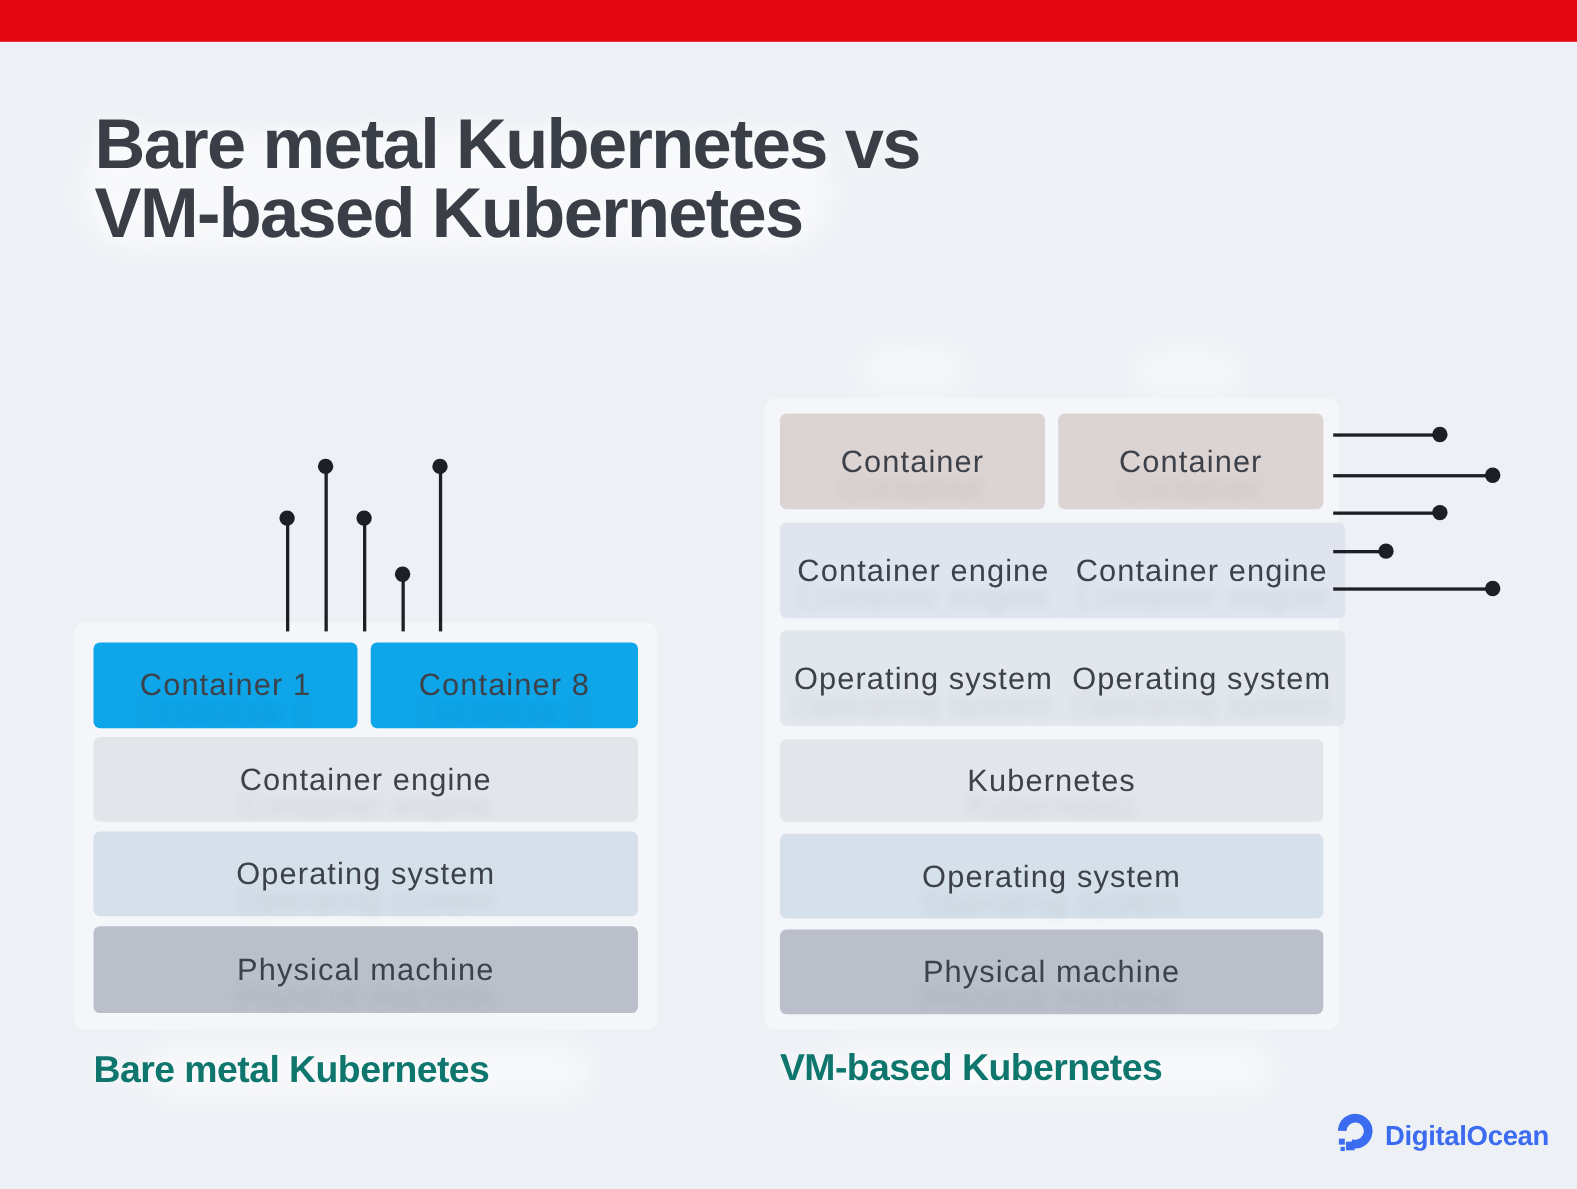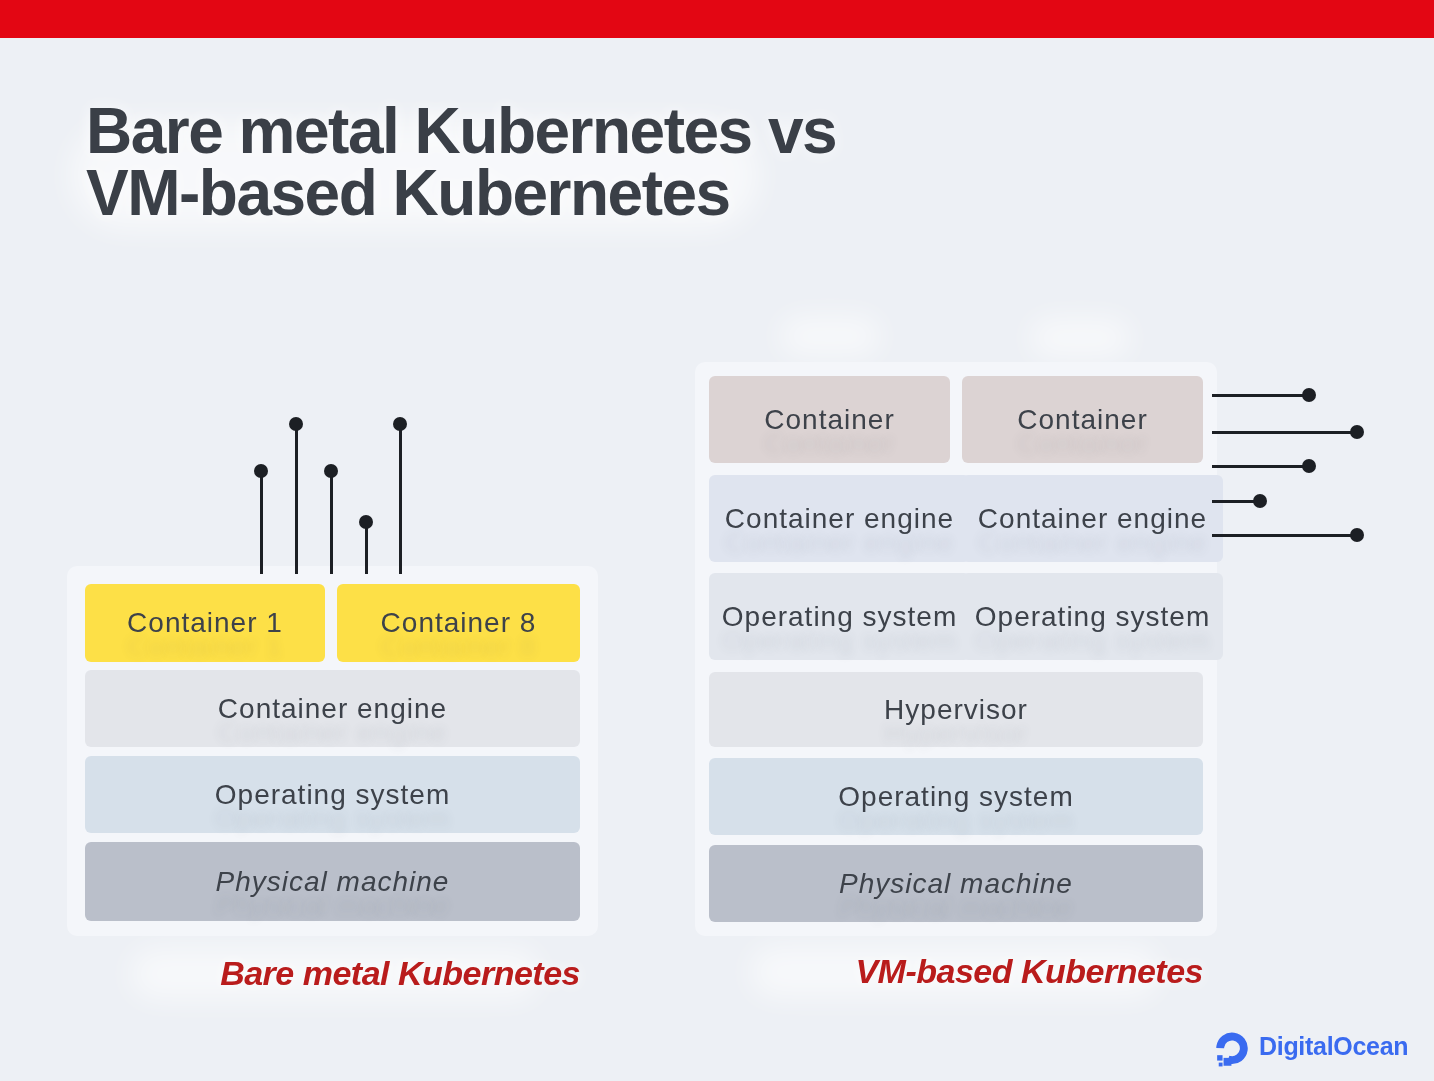--- a/index.html
+++ b/index.html
@@ -12,42 +12,42 @@
 
   .title{position:absolute;left:70px;top:84px;margin:16px;
          font-size:64px;line-height:62px;font-weight:bold;letter-spacing:-1.5px;
          color:#3a3f47;text-shadow:0 0 16px rgba(255,255,255,0.8);}
 
   .panel{position:absolute;background:#f4f6fa;border-radius:10px;}
 
   .box{position:absolute;border-radius:6px;display:flex;align-items:center;justify-content:center;
        text-align:right;color:#3d424a;font-size:28px;letter-spacing:1px;line-height:36px;
        text-shadow:0 24px 10px rgba(70,76,88,0.10);}
-  .box-grey-light{background:#fde047;}
+  .box-grey-light{background:#0ea5e9;}
   .box-grey{background:#e3e5ea;}
   .box-blue{background:#d6e0ea;}
-  .box-dark{background:#babfca;font-style:italic;}
+  .box-dark{background:#babfca;}
   .box-taupe{background:#dcd3d3;}
   .box-vm-engine{background:#dfe4ef;}
   .box-vm-os{background:#e2e6ed;}
 
-  .caption{position:absolute;text-align:right;font-size:34px;font-weight:bold;color:#b91c1c;
-           letter-spacing:-0.5px;text-shadow:0 0 14px rgba(255,255,255,0.9);font-style:italic;}
+  .caption{position:absolute;text-align:left;font-size:34px;font-weight:bold;color:#0f766e;
+           letter-spacing:-0.5px;text-shadow:0 0 14px rgba(255,255,255,0.9);}
 
   .vm-label{position:absolute;text-align:center;font-family:"DejaVu Sans Mono",monospace;
             font-weight:bold;font-size:30px;color:#2f343b;}
 
   .vpin{position:absolute;width:3px;background:#1c1f24;}
   .vpin::before{content:"";position:absolute;left:-5.5px;top:-7px;width:14px;height:14px;
                 border-radius:50%;background:#1c1f24;}
   .hpin{position:absolute;height:3px;background:#1c1f24;}
   .hpin::after{content:"";position:absolute;right:-7px;top:-5.5px;width:14px;height:14px;
                border-radius:50%;background:#1c1f24;}
 
-  .logo{position:absolute;left:1214px;top:1012px;display:flex;align-items:flex-start;margin-top:20px;}
+  .logo{position:absolute;left:1214px;top:1012px;display:flex;align-items:flex-end;}
   .logo-text{font-size:25px;font-weight:bold;color:#3a6bf0;margin-left:9px;letter-spacing:-0.3px;}
 </style>
 </head>
 <body>
 
 <div class="page">
 
   <div class="top-bar" style="background:#e30613;"></div>
 
   <div class="glow" style="left:70px;top:120px;width:690px;height:110px;"></div>
@@ -104,21 +104,21 @@
     <span>Container</span>
   </div>
   <div class="box box-vm-engine" style="left:962px;top:475px;width:241px;height:87px;padding:0 10px;">
     <span>Container engine</span>
   </div>
   <div class="box box-vm-os" style="left:962px;top:573px;width:241px;height:87px;padding:0 10px;">
     <span>Operating system</span>
   </div>
 
   <div class="box box-grey" style="left:709px;top:672px;width:494px;height:75px;">
-    <span>Hypervisor</span>
+    <span>Kubernetes</span>
   </div>
   <div class="box box-blue" style="left:709px;top:758px;width:494px;height:77px;">
     <span>Operating system</span>
   </div>
   <div class="box box-dark" style="left:709px;top:845px;width:494px;height:77px;">
     <span>Physical machine</span>
   </div>
 
   <div class="caption" style="left:709px;top:952px;width:494px;">VM-based Kubernetes</div>
 

